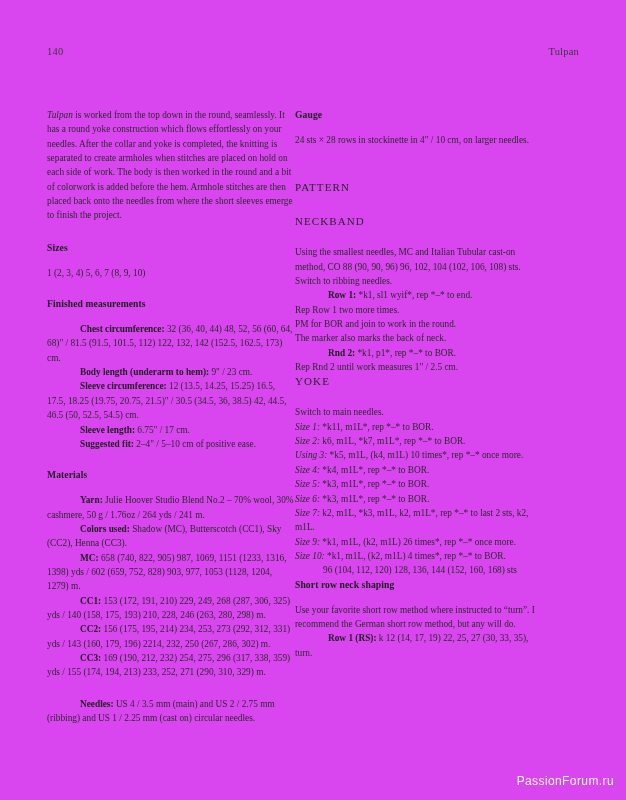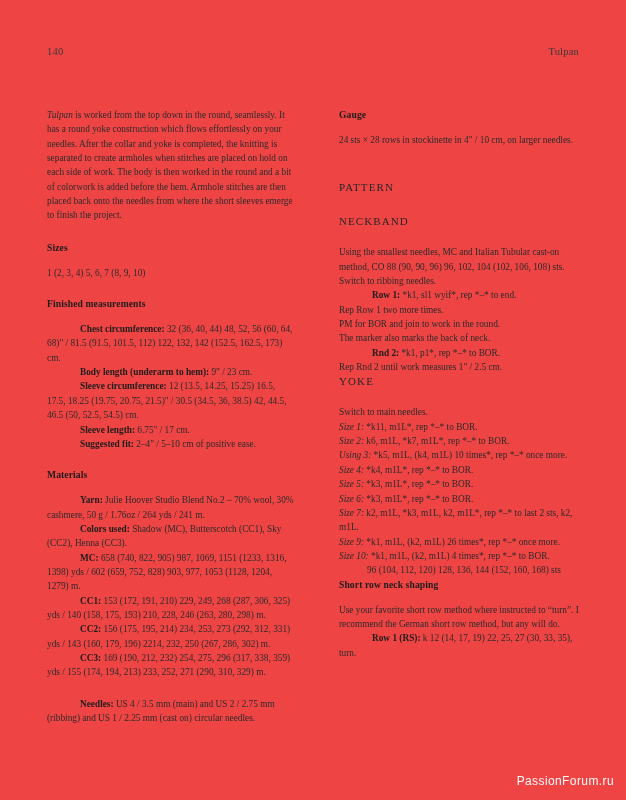--- a/index.html
+++ b/index.html
@@ -12,21 +12,21 @@
     background: #ffffff;
     font-family: "Liberation Serif", "DejaVu Serif", serif;
     color: #2b2b2b;
     position: relative;
     overflow: hidden;
   }
 
   .page {
     position: absolute;
     inset: 0;
-    background: #ef4444;
+    background: #d946ef;
   }
 
   
   .running-head {
     position: absolute;
     top: 46px;
     left: 47px;
     right: 47px;
     height: 16px;
     font-size: 10.5px;
@@ -47,21 +47,20 @@
   }
 
   
   .columns {
     position: absolute;
     top: 108px;
     left: 47px;
     right: 42px;
     bottom: 40px;
     display: flex;
-    gap: 44px;
   }
   .col {
     width: 248px;
     flex: 0 0 248px;
   }
   .col.right {
     width: 250px;
     flex: 0 0 250px;
   }
 

